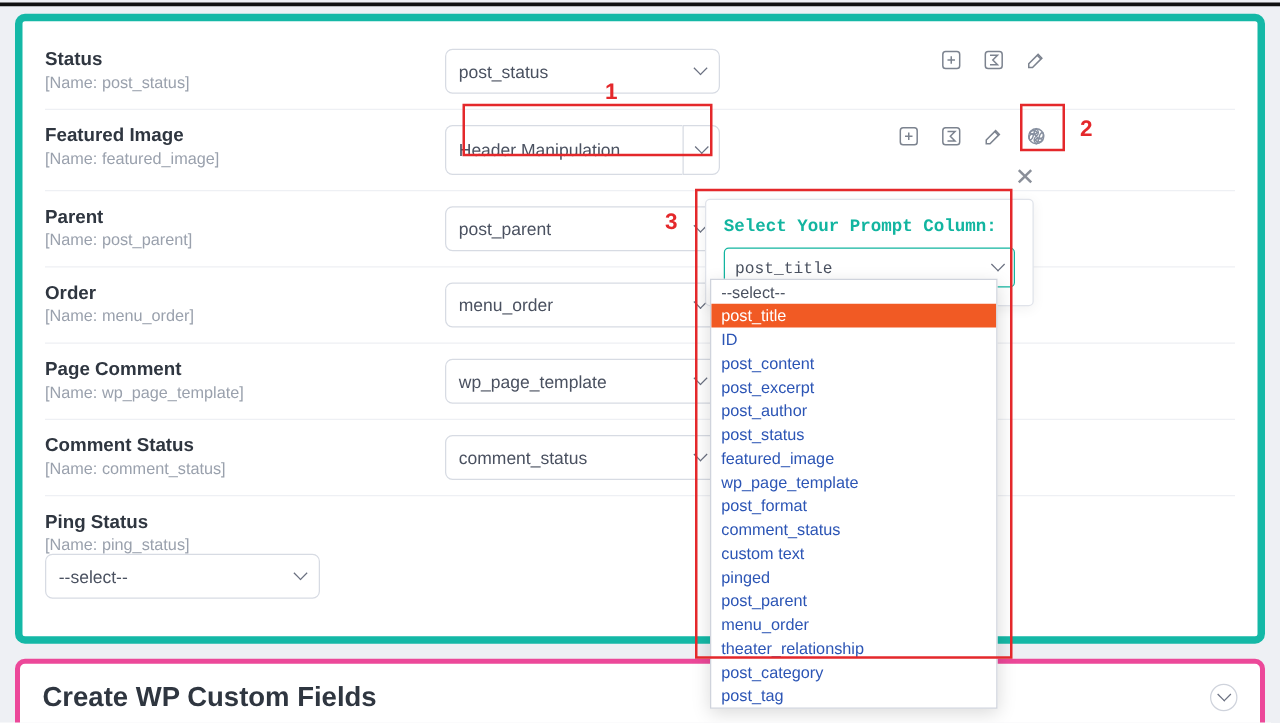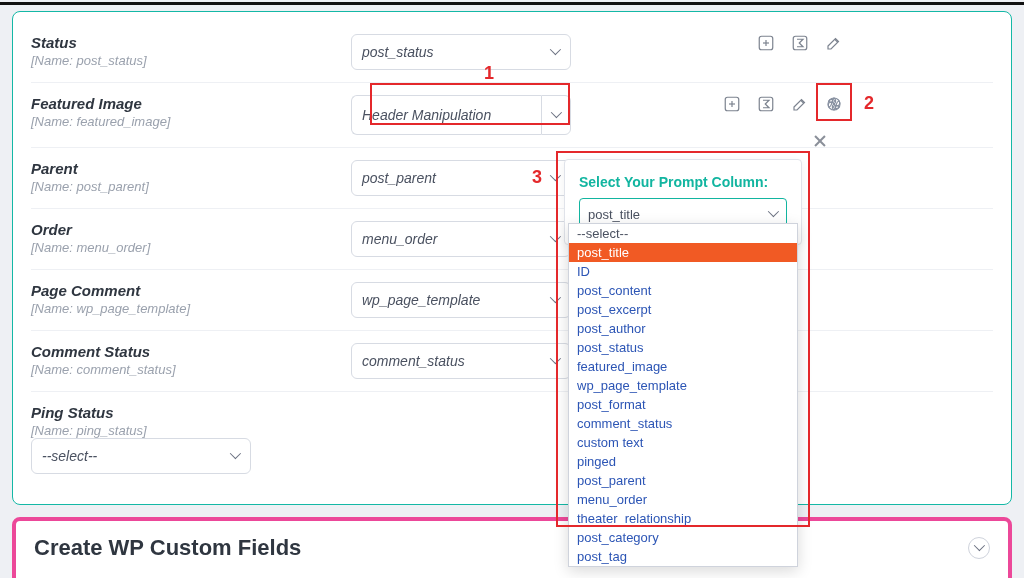--- a/index.html
+++ b/index.html
@@ -1,19 +1,19 @@
 <!DOCTYPE html>
 <html><head>
 <meta charset="utf-8">
 <style>
   * { box-sizing: border-box; margin: 0; padding: 0; }
   html, body { width: 1024px; height: 578px; overflow: hidden; font-family: -apple-system, "Segoe UI", Arial, sans-serif; }
   body { background: #eef0f4; padding: 2px 12px 12px 12px; }
   .topbar { height: 3px; background: #111; margin: 0 -12px 6px -12px; }
-  .card { background: #fff; border: 1px solid #14b8a6; border-radius: 8px; padding: 10px 18px 0 18px; font-style: italic; }
+  .card { background: #fff; border: 6px solid #14b8a6; border-radius: 8px; padding: 10px 18px 0 18px; }
   .row { display: flex; align-items: flex-start; padding: 12px 0; border-bottom: 1px solid #eef0f4; }
   .row:last-child { border-bottom: none; flex-direction: column; }
   .lab { width: 320px; padding-right: 20px; }
   .lab-title { font-weight: 700; color: #2f3640; font-size: 15px; }
   .lab-sub { color: #9aa1ad; font-size: 13px; margin-top: 2px; }
   .select {
     width: 220px; height: 36px; border: 1px solid #d7dbe3; border-radius: 6px;
     display: flex; align-items: center; justify-content: space-between;
     padding: 0 10px; color: #4a5160; font-size: 14px; background: #fff;
     position: relative;
@@ -37,22 +37,23 @@
   .ic { width: 18px; height: 18px; color: #7c838f; display: flex; align-items: center; justify-content: center; position: relative; }
   .ic svg { width: 18px; height: 18px; stroke: currentColor; fill: none; stroke-width: 1.6; }
   .ic-oa { color: #8790a0; }
   
   .ann { position: absolute; border: 2px solid #e4282b; pointer-events: none; z-index: 5; }
   .ann-label { position: absolute; color: #e4282b; font-weight: 700; font-size: 18px; font-family: Arial; z-index: 6; }
 
   
   .popup {
     position: absolute; background: #fff; border: 1px solid #e0e3ea; border-radius: 4px;
-    padding: 14px; width: 238px; z-index: 3;
+    padding: 14px; width: 263px; z-index: 3;
     box-shadow: 0 2px 10px rgba(0,0,0,.06);
+    font-family: Liberation Mono, monospace;
   }
   .popup-title { color: #12b5a0; font-size: 14px; font-weight: 700; margin-bottom: 8px; }
   .popup-sel {
     height: 32px; border: 1px solid #12b5a0; border-radius: 4px;
     display: flex; align-items: center; justify-content: space-between;
     padding: 0 8px; color: #4a5160; font-size: 13px;
   }
   .close-x { position: absolute; top: -24px; right: 4px; width: 16px; height: 16px; color: #6a7080; cursor: pointer; }
   .close-x::before, .close-x::after {
     content:""; position:absolute; left:7px; top:1px; width:2px; height:14px; background:#8a8f99;

